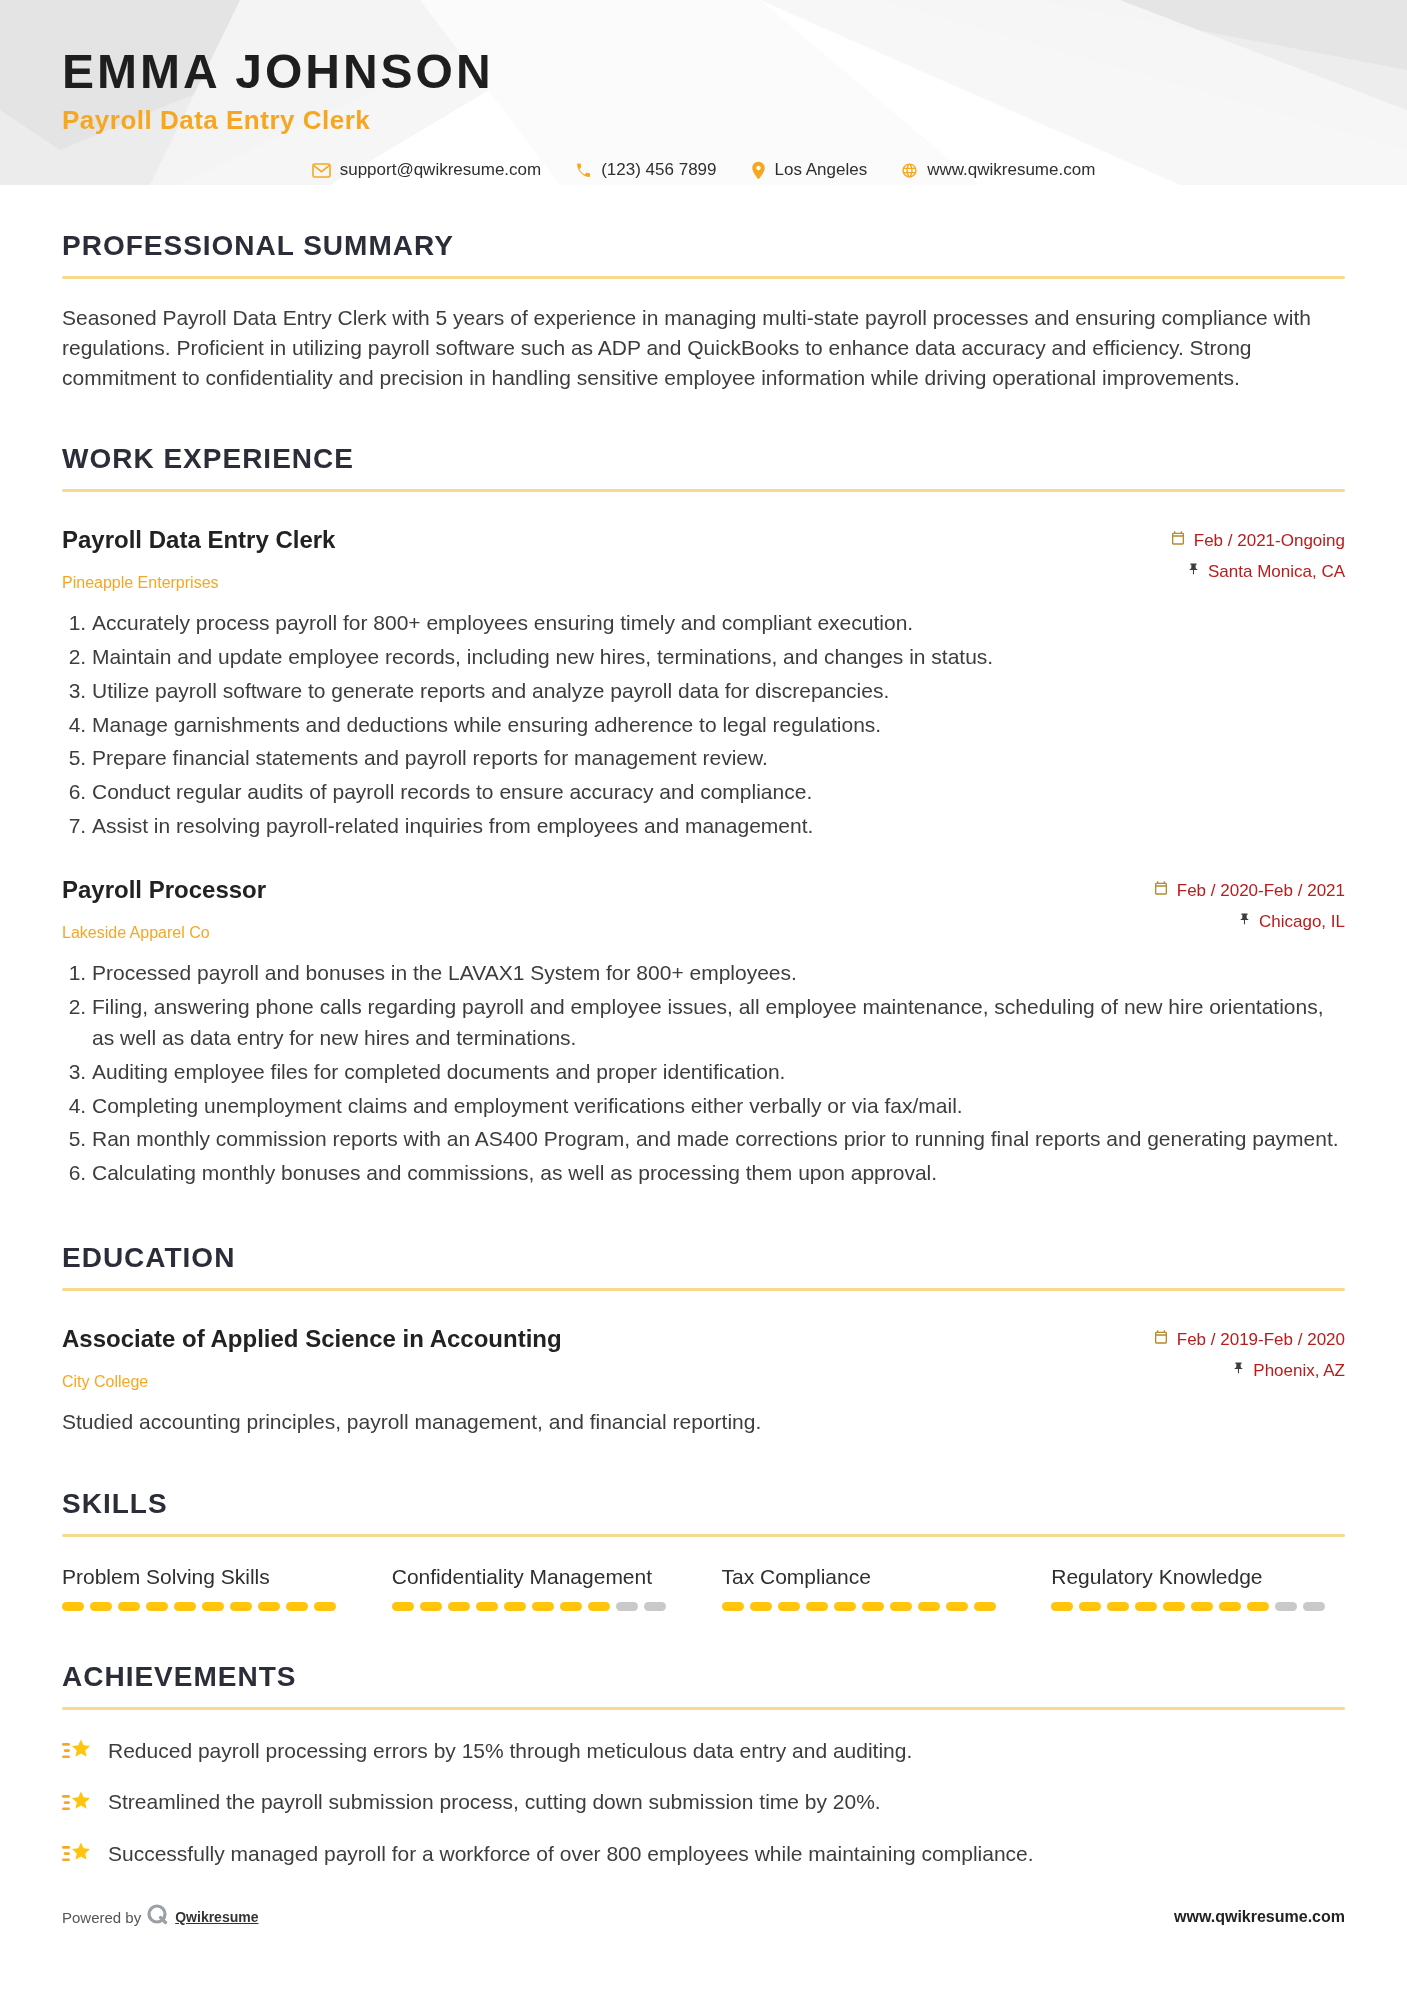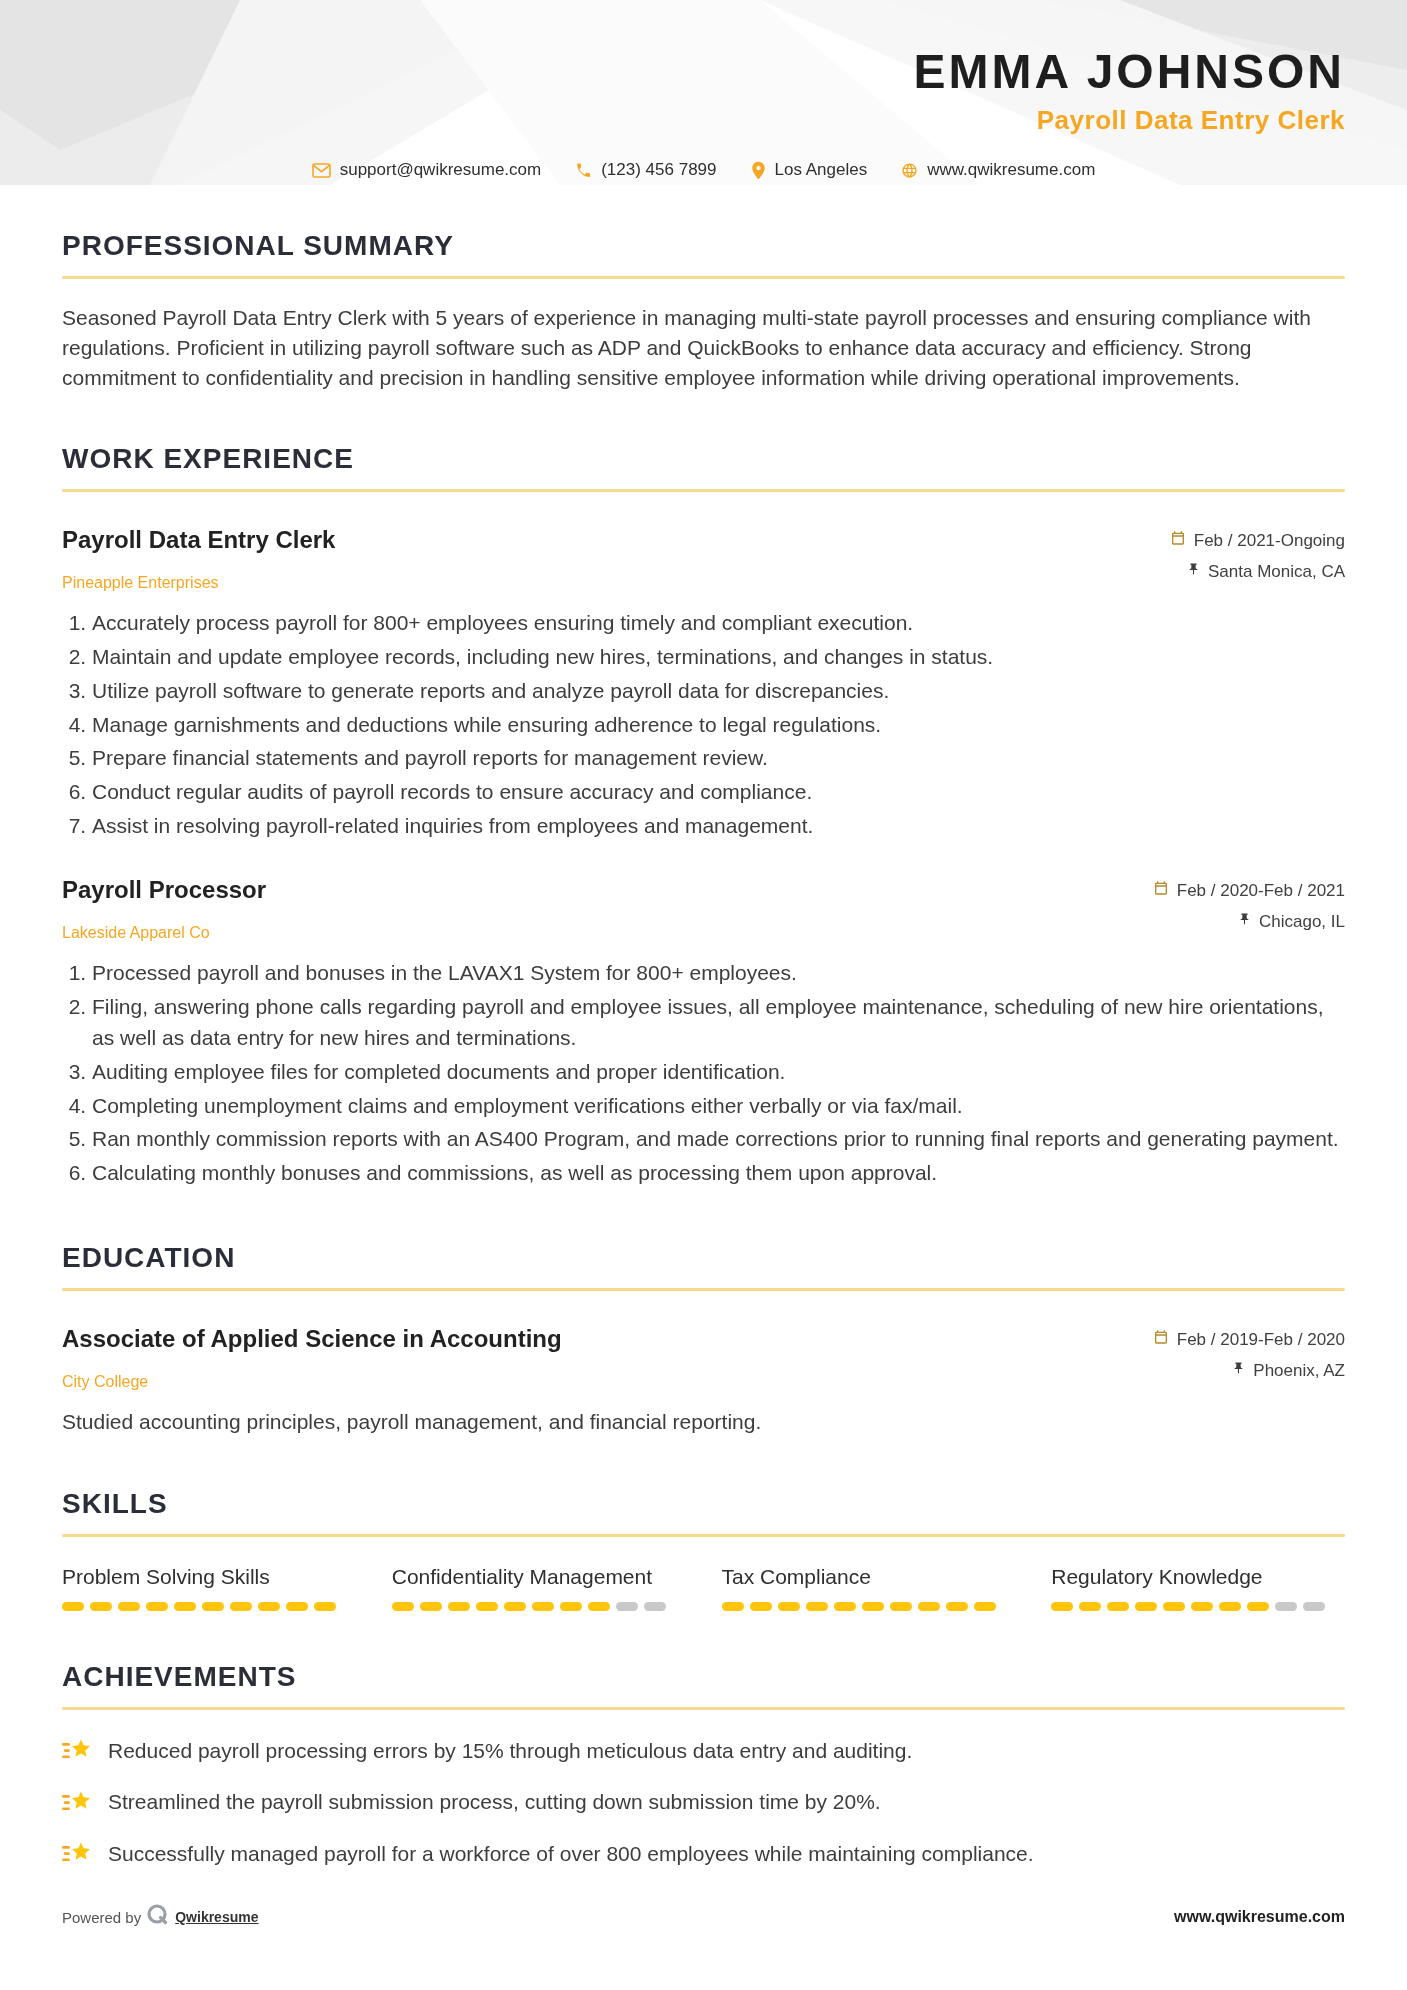--- a/index.html
+++ b/index.html
@@ -17,41 +17,41 @@
     color:var(--body);
     background:#ffffff;
     position:relative;
     display:flex;flex-direction:column;
     overflow:hidden;
   }
   .top-bg{position:absolute;top:0;left:0;width:1407px;height:185px;z-index:0}
   .page{position:relative;z-index:1;padding:0 62px;display:flex;flex-direction:column;flex:1}
 
   
-  .header{text-align:right;padding-top:44px}
+  .header{text-align:left;padding-top:44px}
   .name{font-size:48px;font-weight:bold;letter-spacing:3px;color:#1E1E1E}
   .job-title{font-size:26px;font-weight:bold;color:var(--accent);margin-top:6px;letter-spacing:.5px}
   .contact-row{display:flex;justify-content:center;align-items:center;gap:34px;margin-top:24px}
   .contact-item{display:flex;align-items:center;gap:9px;font-size:17px;color:#2F2F2F}
   .contact-item svg{display:block}
 
   
   .section{margin-top:50px}
   .section-heading{text-align:left;font-size:28px;font-weight:bold;color:var(--heading);letter-spacing:1px}
   .section-rule{height:3px;background:var(--rule);margin-top:14px;border-radius:2px}
 
   .summary-text{margin-top:24px;font-size:21px;line-height:1.43;color:var(--body)}
 
   
   .entry{margin-top:34px}
   .entry-head{display:flex;justify-content:space-between;align-items:flex-start}
   .entry-title{font-size:24px;font-weight:bold;color:#222}
   .entry-company{font-size:16px;color:var(--accent);margin-top:20px}
   .entry-meta{text-align:right;flex-shrink:0;padding-top:4px}
-  .meta-line{display:flex;justify-content:flex-end;align-items:center;gap:8px;font-size:17px;color:#404040}
+  .meta-line{display:flex;justify-content:flex-end;align-items:center;gap:8px;font-size:17px;color:#b91c1c}
   .meta-line + .meta-line{margin-top:10px;font-size:17px}
   .bullets{margin-top:16px;padding-left:30px}
   .bullets li{font-size:21px;line-height:1.47;margin-bottom:3px}
   .edu-desc{margin-top:16px;font-size:21px;line-height:1.45}
 
   
   .skills-grid{display:grid;grid-template-columns:repeat(4,1fr);gap:36px;margin-top:26px}
   .skill-name{font-size:21px;line-height:1.3;color:#2F2F2F}
   .skill-bar{display:flex;gap:6px;margin-top:12px}
   .seg{width:22px;height:9px;border-radius:5px;background:var(--seg-off)}

